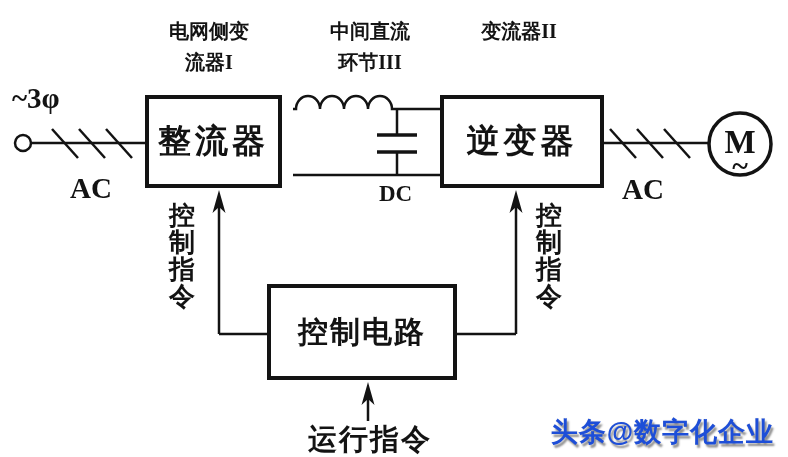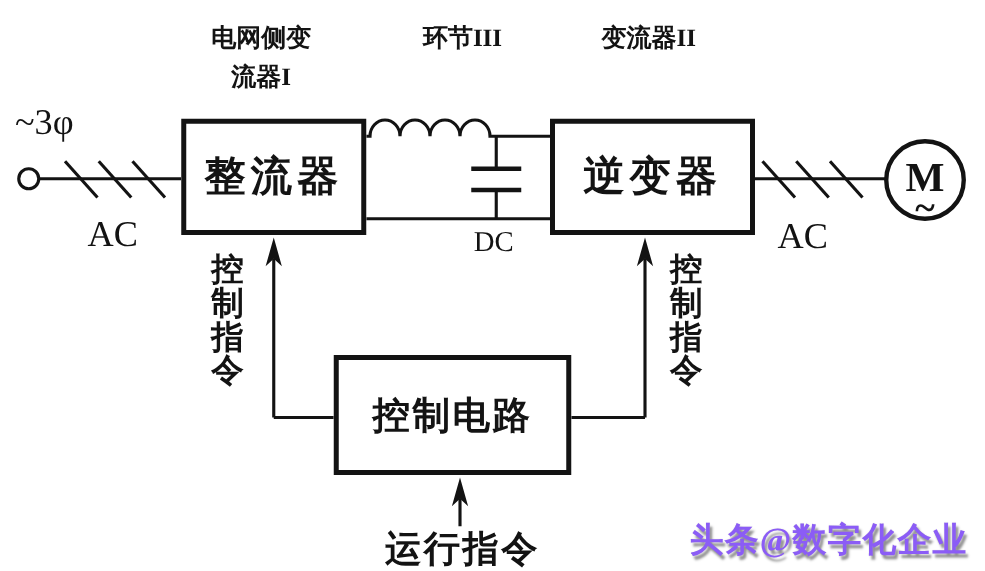--- a/index.html
+++ b/index.html
@@ -11,30 +11,30 @@
   .box{
     position:absolute;border:4px solid #131313;background:#ffffff;box-sizing:border-box;
     display:flex;align-items:center;justify-content:center;
   }
   .box-label{font-size:33px;font-weight:600;letter-spacing:4px;white-space:nowrap;}
   .box-label.small{font-size:30px;letter-spacing:2px;}
   .toplabel{
     position:absolute;width:150px;text-align:center;font-size:20px;font-weight:600;
     line-height:31px;white-space:nowrap;
   }
-  .wire-label{position:absolute;font-size:29px;font-weight:400;white-space:nowrap;}
+  .wire-label{position:absolute;font-size:29px;font-weight:700;white-space:nowrap;}
   .vtext{
     position:absolute;width:30px;font-size:26px;font-weight:600;line-height:27px;
     text-align:right;word-break:break-all;
   }
   .runlabel{position:absolute;font-size:29px;font-weight:600;letter-spacing:2px;white-space:nowrap;}
   .watermark{
     position:absolute;right:14px;top:414px;font-size:27px;font-weight:700;
-    color:#8b5cf6;text-shadow:2px 3px 2px #8f8f8f,0 0 1px #d5d5d5;
-    font-family:Liberation Serif, serif;letter-spacing:1px;
+    color:#1d4ed8;text-shadow:2px 3px 2px #8f8f8f,0 0 1px #d5d5d5;
+    font-family:Liberation Sans, sans-serif;letter-spacing:1px;
   }
 </style>
 </head>
 <body>
 
 <div class="stage">
 
   <svg width="788" height="457" viewBox="0 0 788 457">
     <g stroke="#131313" stroke-width="2.5" fill="none">
 
@@ -89,27 +89,28 @@
 
     <text x="740" y="153" text-anchor="middle" font-size="33" font-weight="600" fill="#131313">M</text>
     <text x="740" y="176" text-anchor="middle" font-size="30" font-weight="600" fill="#131313">~</text>
   </svg>
 
   <div class="toplabel" style="left:134px;top:16px;">
     <div>电网侧变</div>
     <div>流器I</div>
   </div>
   <div class="toplabel" style="left:295px;top:16px;">
+    <div>中间直流</div>
     <div>环节III</div>
   </div>
   <div class="toplabel" style="left:444px;top:16px;">
     <div>变流器II</div>
   </div>
 
-  <div class="box" style="left:145px;top:95px;width:148px;height:93px;">
+  <div class="box" style="left:145px;top:95px;width:137px;height:93px;">
     <span class="box-label">整流器</span>
   </div>
   <div class="box" style="left:440px;top:95px;width:164px;height:93px;">
     <span class="box-label">逆变器</span>
   </div>
   <div class="box" style="left:267px;top:284px;width:190px;height:96px;">
     <span class="box-label small">控制电路</span>
   </div>
 
   <div class="wire-label" style="left:12px;top:82px;">~3φ</div>

